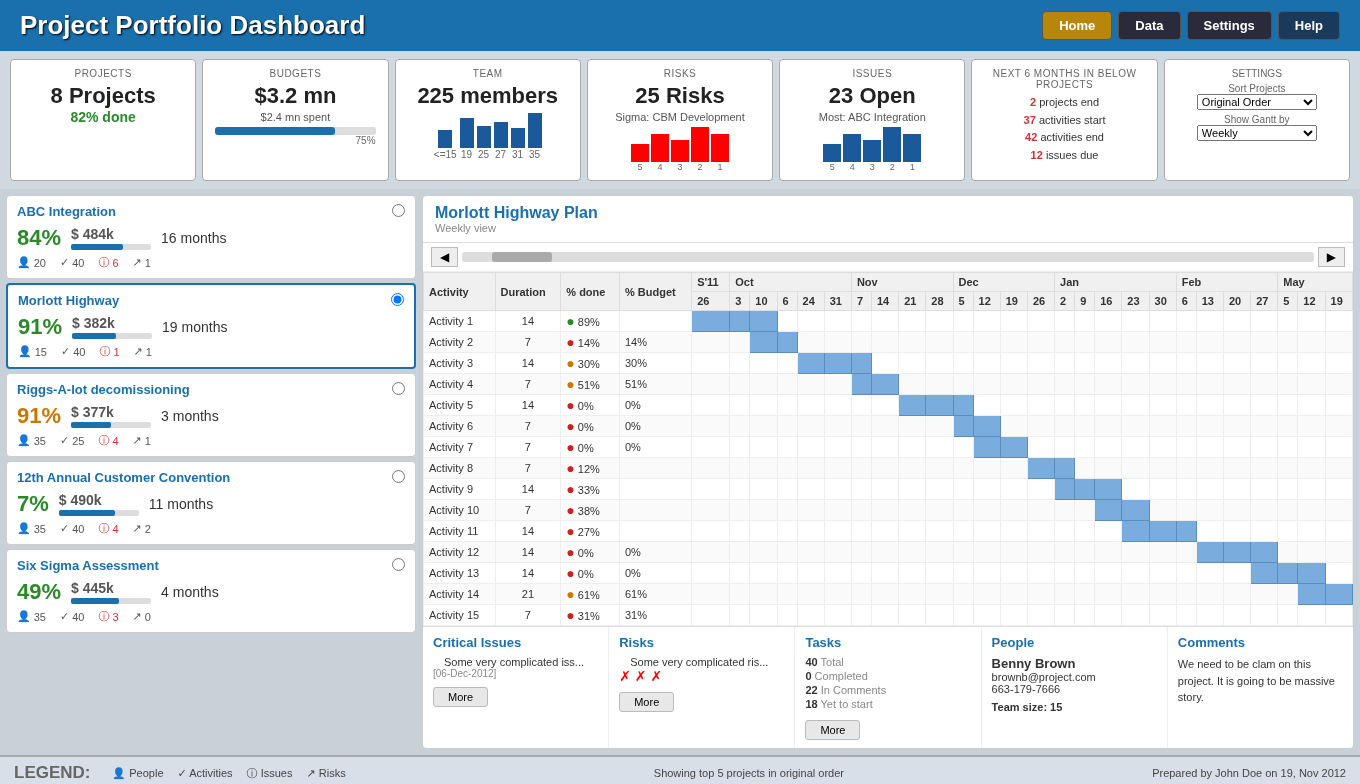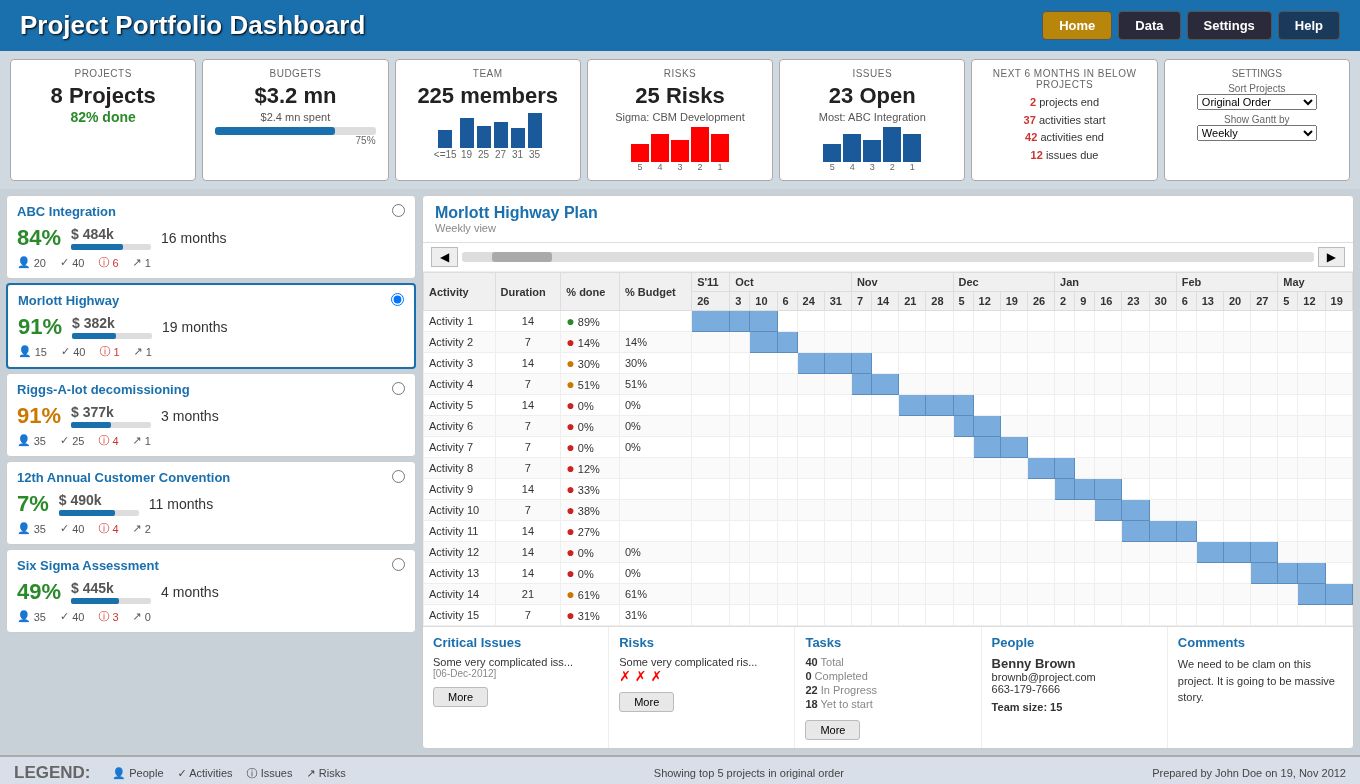--- a/index.html
+++ b/index.html
@@ -74,21 +74,21 @@
     .gantt-table td { border: 1px solid #eee; padding: 2px 5px; white-space: nowrap; }
     .gantt-table tr:nth-child(even) { background: #fafafa; }
     .gantt-month-header { background: #e8e8e8; text-align: center; font-size: 10px; font-weight: bold; }
     .gantt-date-header { background: #f0f0f0; text-align: center; font-size: 9px; }
 
     
     .bottom-section { display: flex; gap: 0; border-top: 1px solid #ddd; }
     .bottom-panel { flex: 1; padding: 8px 10px; border-right: 1px solid #eee; }
     .bottom-panel:last-child { border-right: none; }
     .bottom-title { color: #1a6fad; font-weight: bold; font-size: 13px; margin-bottom: 6px; }
-    .issue-text { font-size: 11px; color: #333; }
+    .issue-text { font-size: 11px; color: #333; margin-left: 11px; }
     .issue-date { font-size: 10px; color: #888; }
     .more-btn { display: inline-block; margin-top: 8px; padding: 3px 14px; background: #e8e8e8; border: 1px solid #bbb; border-radius: 3px; cursor: pointer; font-size: 11px; }
     .risk-icons { color: red; font-size: 14px; }
     .tasks-row { font-size: 11px; margin-bottom: 2px; }
     .tasks-label { color: #888; }
     .tasks-num { font-weight: bold; }
     .person-name { font-weight: bold; font-size: 13px; }
     .person-detail { font-size: 11px; color: #333; }
     .comment-text { font-size: 11px; color: #333; line-height: 1.5; }
 
@@ -959,21 +959,21 @@
         <div class="bottom-title">Risks</div>
         <div class="issue-text">Some very complicated ris...</div>
         <div class="risk-icons">✗ ✗ ✗</div>
         <button class="more-btn">More</button>
       </div>
 
       <div class="bottom-panel">
         <div class="bottom-title">Tasks</div>
         <div class="tasks-row"><span class="tasks-num">40</span> <span class="tasks-label">Total</span></div>
         <div class="tasks-row"><span class="tasks-num">0</span> <span class="tasks-label">Completed</span></div>
-        <div class="tasks-row"><span class="tasks-num">22</span> <span class="tasks-label">In Progress</span></div>
+        <div class="tasks-row"><span class="tasks-num">22</span> <span class="tasks-label">In Comments</span></div>
         <div class="tasks-row"><span class="tasks-num">18</span> <span class="tasks-label">Yet to start</span></div>
         <button class="more-btn">More</button>
       </div>
 
       <div class="bottom-panel">
         <div class="bottom-title">People</div>
         <div class="person-name">Benny Brown</div>
         <div class="person-detail">brownb@project.com</div>
         <div class="person-detail">663-179-7666</div>
         <div class="person-detail" style="margin-top:6px;font-weight:bold">Team size: 15</div>

